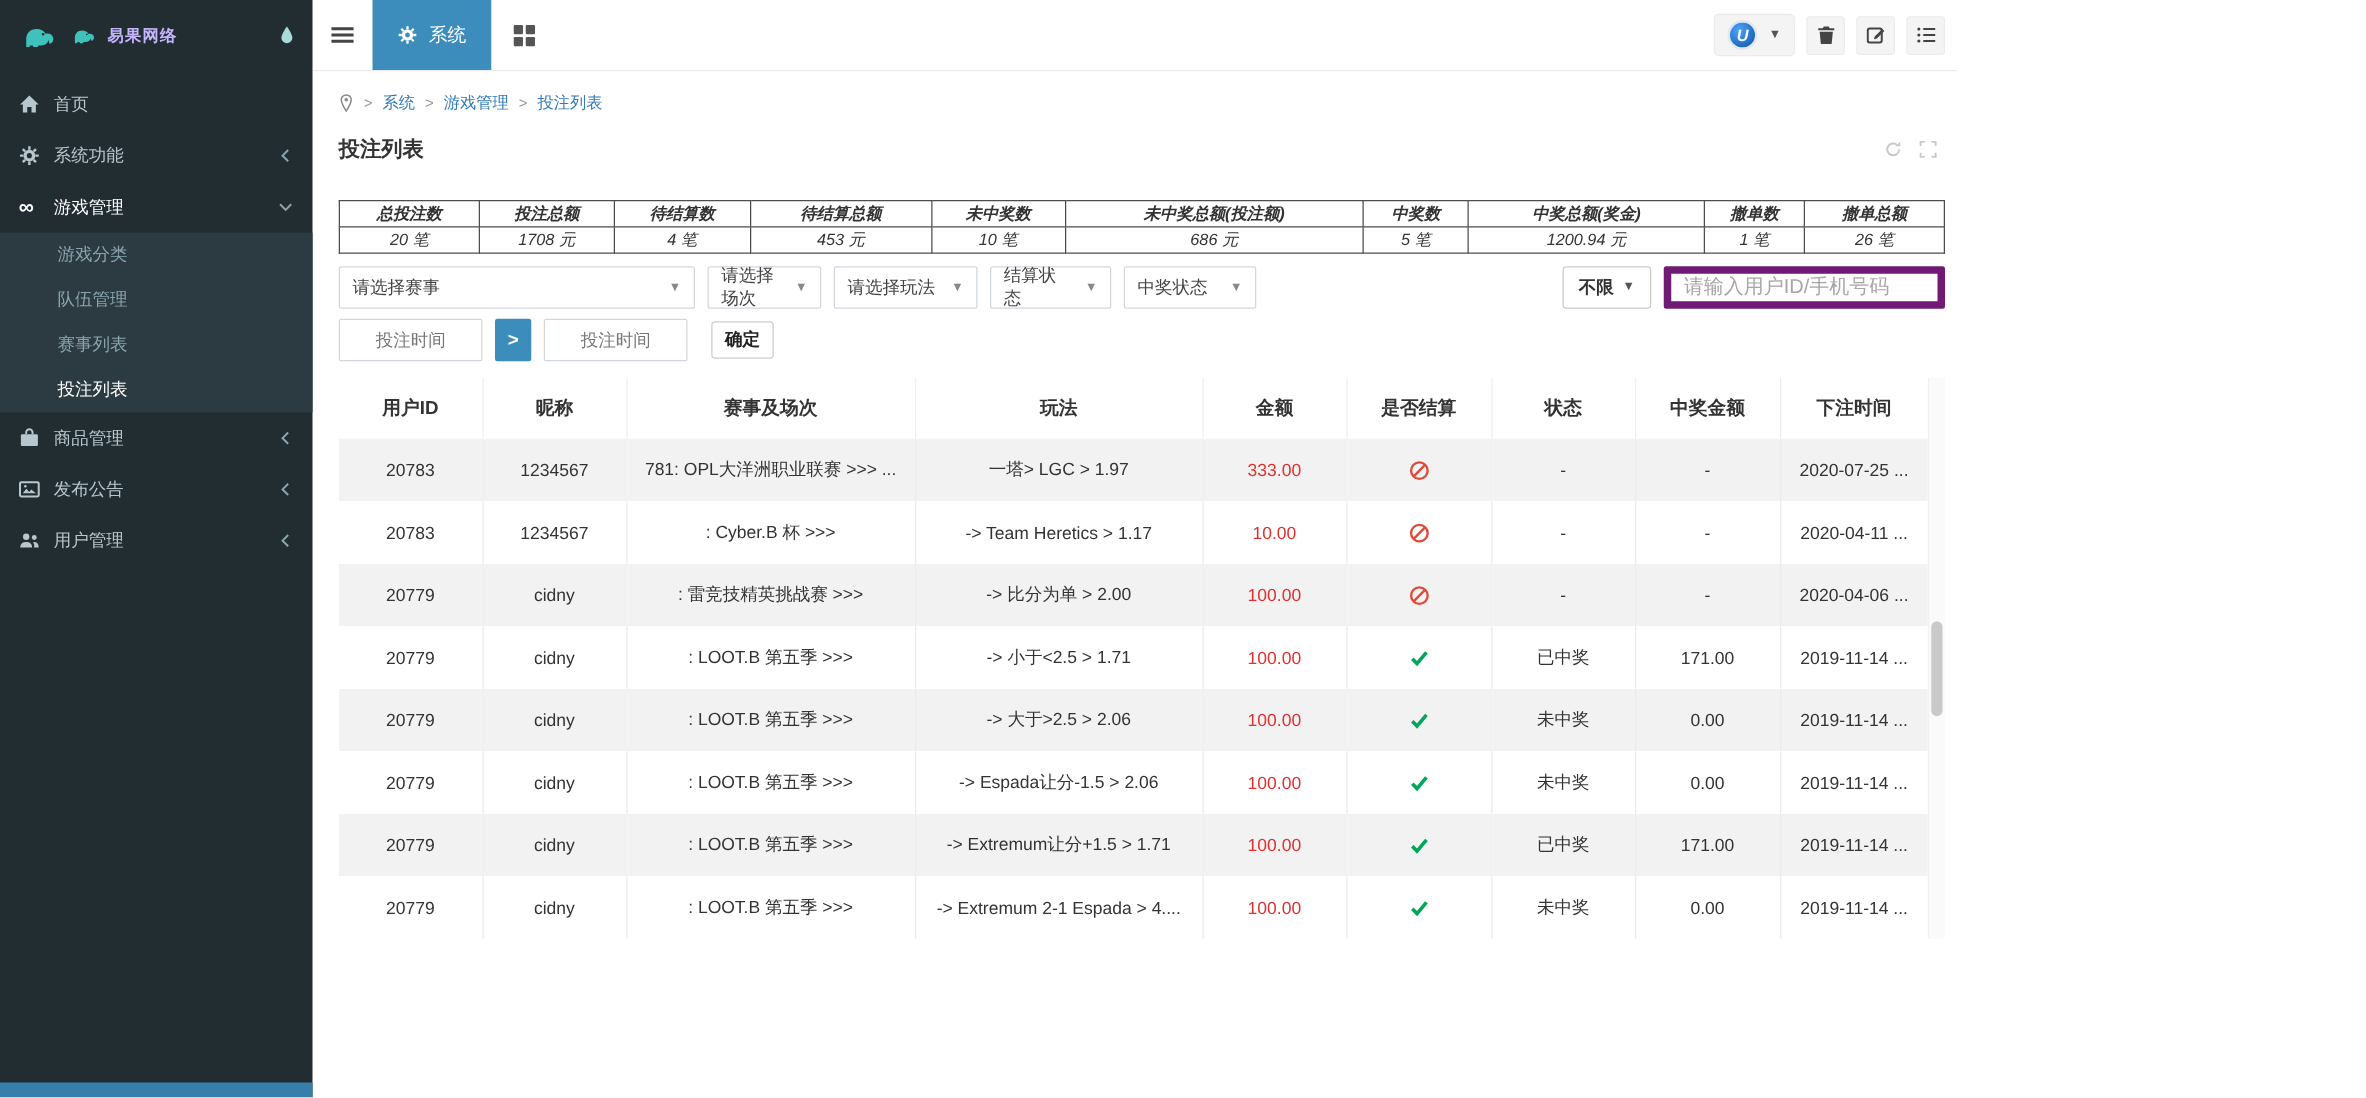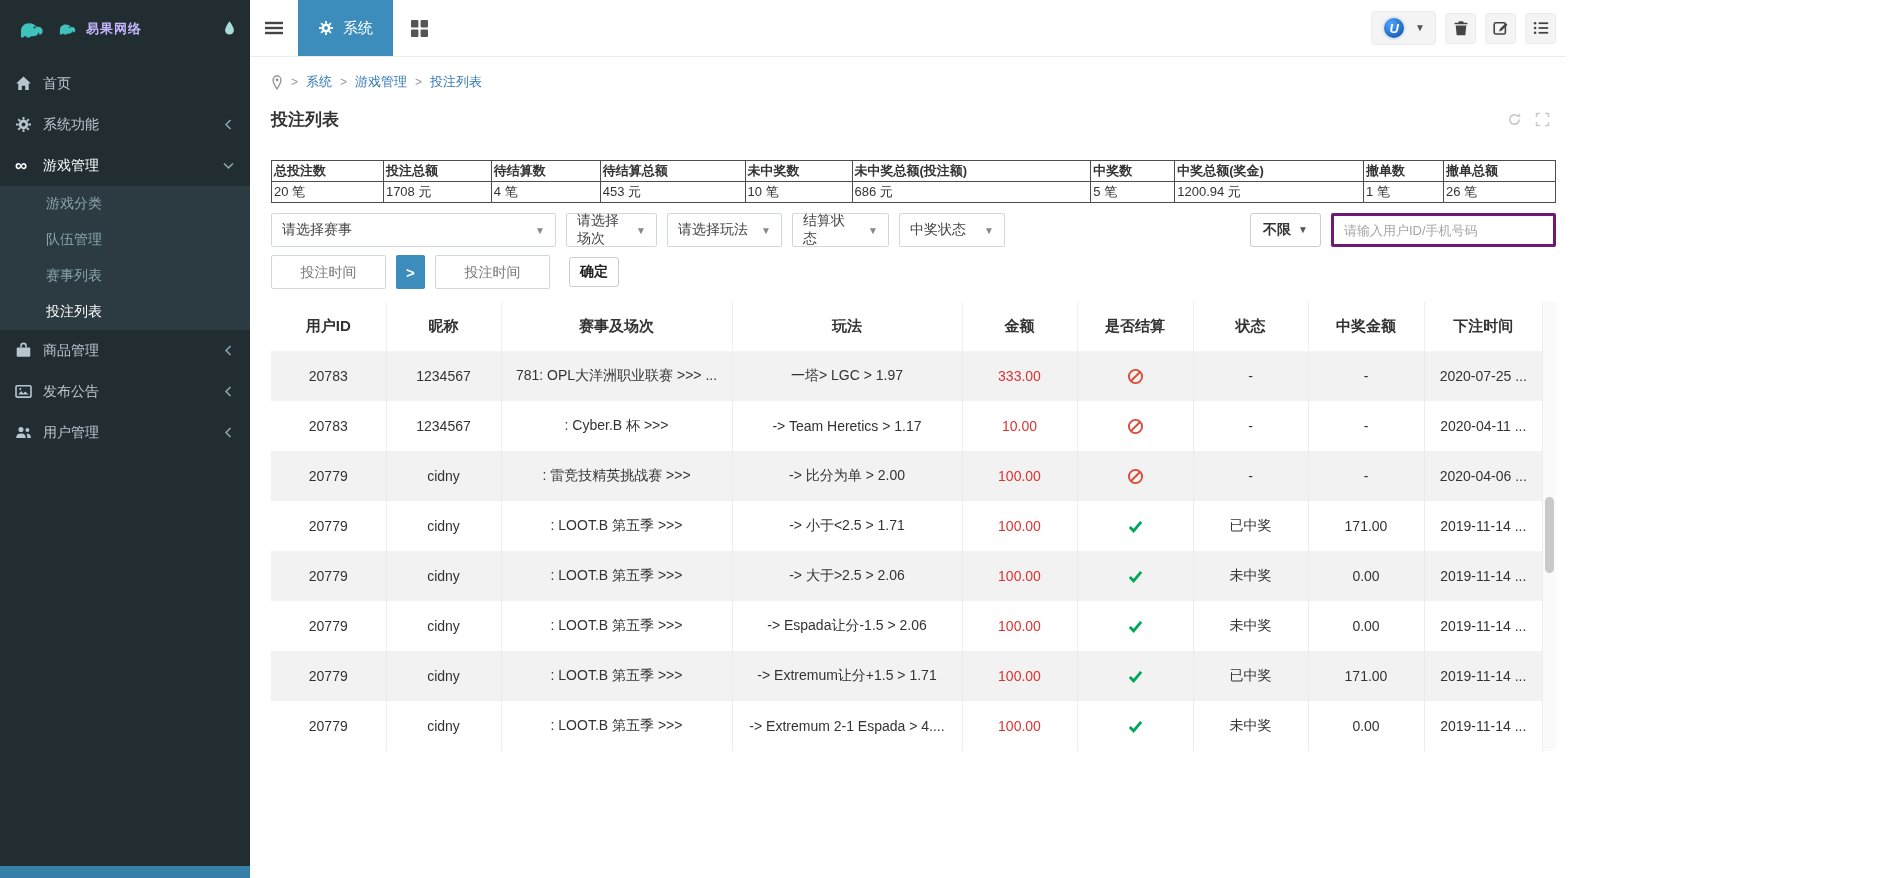--- a/index.html
+++ b/index.html
@@ -52,35 +52,35 @@
   .breadcrumb { display:flex; align-items:center; gap:8px; padding-top:16px; font-size:13px; color:#999; }
   .breadcrumb a { color:#337ab7; text-decoration:none; cursor:pointer; }
   .pin { width:12px; height:15px; color:#888; }
   .crumb-sep { color:#999; font-size:12px; }
   .page-head { display:flex; align-items:center; margin-top:17px; }
   .page-title { font-size:17px; font-weight:bold; color:#333; }
   .head-tools { margin-left:auto; display:flex; gap:13px; color:#c9c9c9; margin-right:6px; }
   .head-tools .svg-wrap { width:15px; height:15px; cursor:pointer; }
 
   .summary { width:100%; border-collapse:collapse; table-layout:fixed; margin-top:29px; }
-  .summary th, .summary td { border:1px solid #4d4d4d; text-align:left; font-size:13px;
-                             height:21px; padding:0 2px; white-space:nowrap; overflow:hidden; }
+  .summary th, .summary td { border:1px solid #4d4d4d; text-align:center; font-size:13px;
+                             height:21px; padding:0 2px; white-space:nowrap; overflow:hidden;font-style:italic; }
   .summary th { font-weight:bold; }
 
   .filters { display:flex; align-items:center; gap:10px; margin-top:10px; }
   .select { height:34px; border:1px solid #d2d6de; border-radius:2px; background:#fff;
             display:flex; align-items:center; padding:0 10px; font-size:14px; color:#444; cursor:pointer; }
   .sel-caret { margin-left:auto; padding-left:10px; color:#888; font-size:10px; }
   .w-event { width:285px; } .w-match { width:91px; } .w-play { width:115px; }
   .w-settle { width:97px; } .w-win { width:106px; }
   .btn-limit { margin-left:auto; height:34px; padding:0 12px; background:#fff; border:1px solid #ccc;
                border-radius:3px; font-weight:bold; font-size:14px; color:#333;
                display:flex; align-items:center; gap:7px; cursor:pointer; }
-  .search-input { width:225px; height:34px; border:3px solid #701a75; border-radius:2px;
-                  padding:0 10px; font-size:13px; color:#333; }
+  .search-input { width:225px; height:34px; border:6px solid #701a75; border-radius:2px;
+                  padding:0 10px; font-size:16px; color:#333; }
   .search-input::placeholder { color:#a6a6a6; }
 
   .filters2 { display:flex; align-items:center; gap:10px; margin-top:8px; }
   .time-input { width:115px; height:34px; border:1px solid #d2d6de; border-radius:2px;
                 text-align:center; font-size:14px; color:#555; }
   .time-input::placeholder { color:#777; text-align:center; }
   .btn-next { width:29px; height:34px; background:#3c8dbc; color:#fff; border:0; border-radius:2px;
               font-size:15px; font-weight:bold; cursor:pointer; }
   .btn-confirm { height:30px; padding:0 10px; margin-left:9px; background:#fff; border:1px solid #ccc;
                  border-radius:3px; font-weight:bold; font-size:14px; color:#222; cursor:pointer; }

